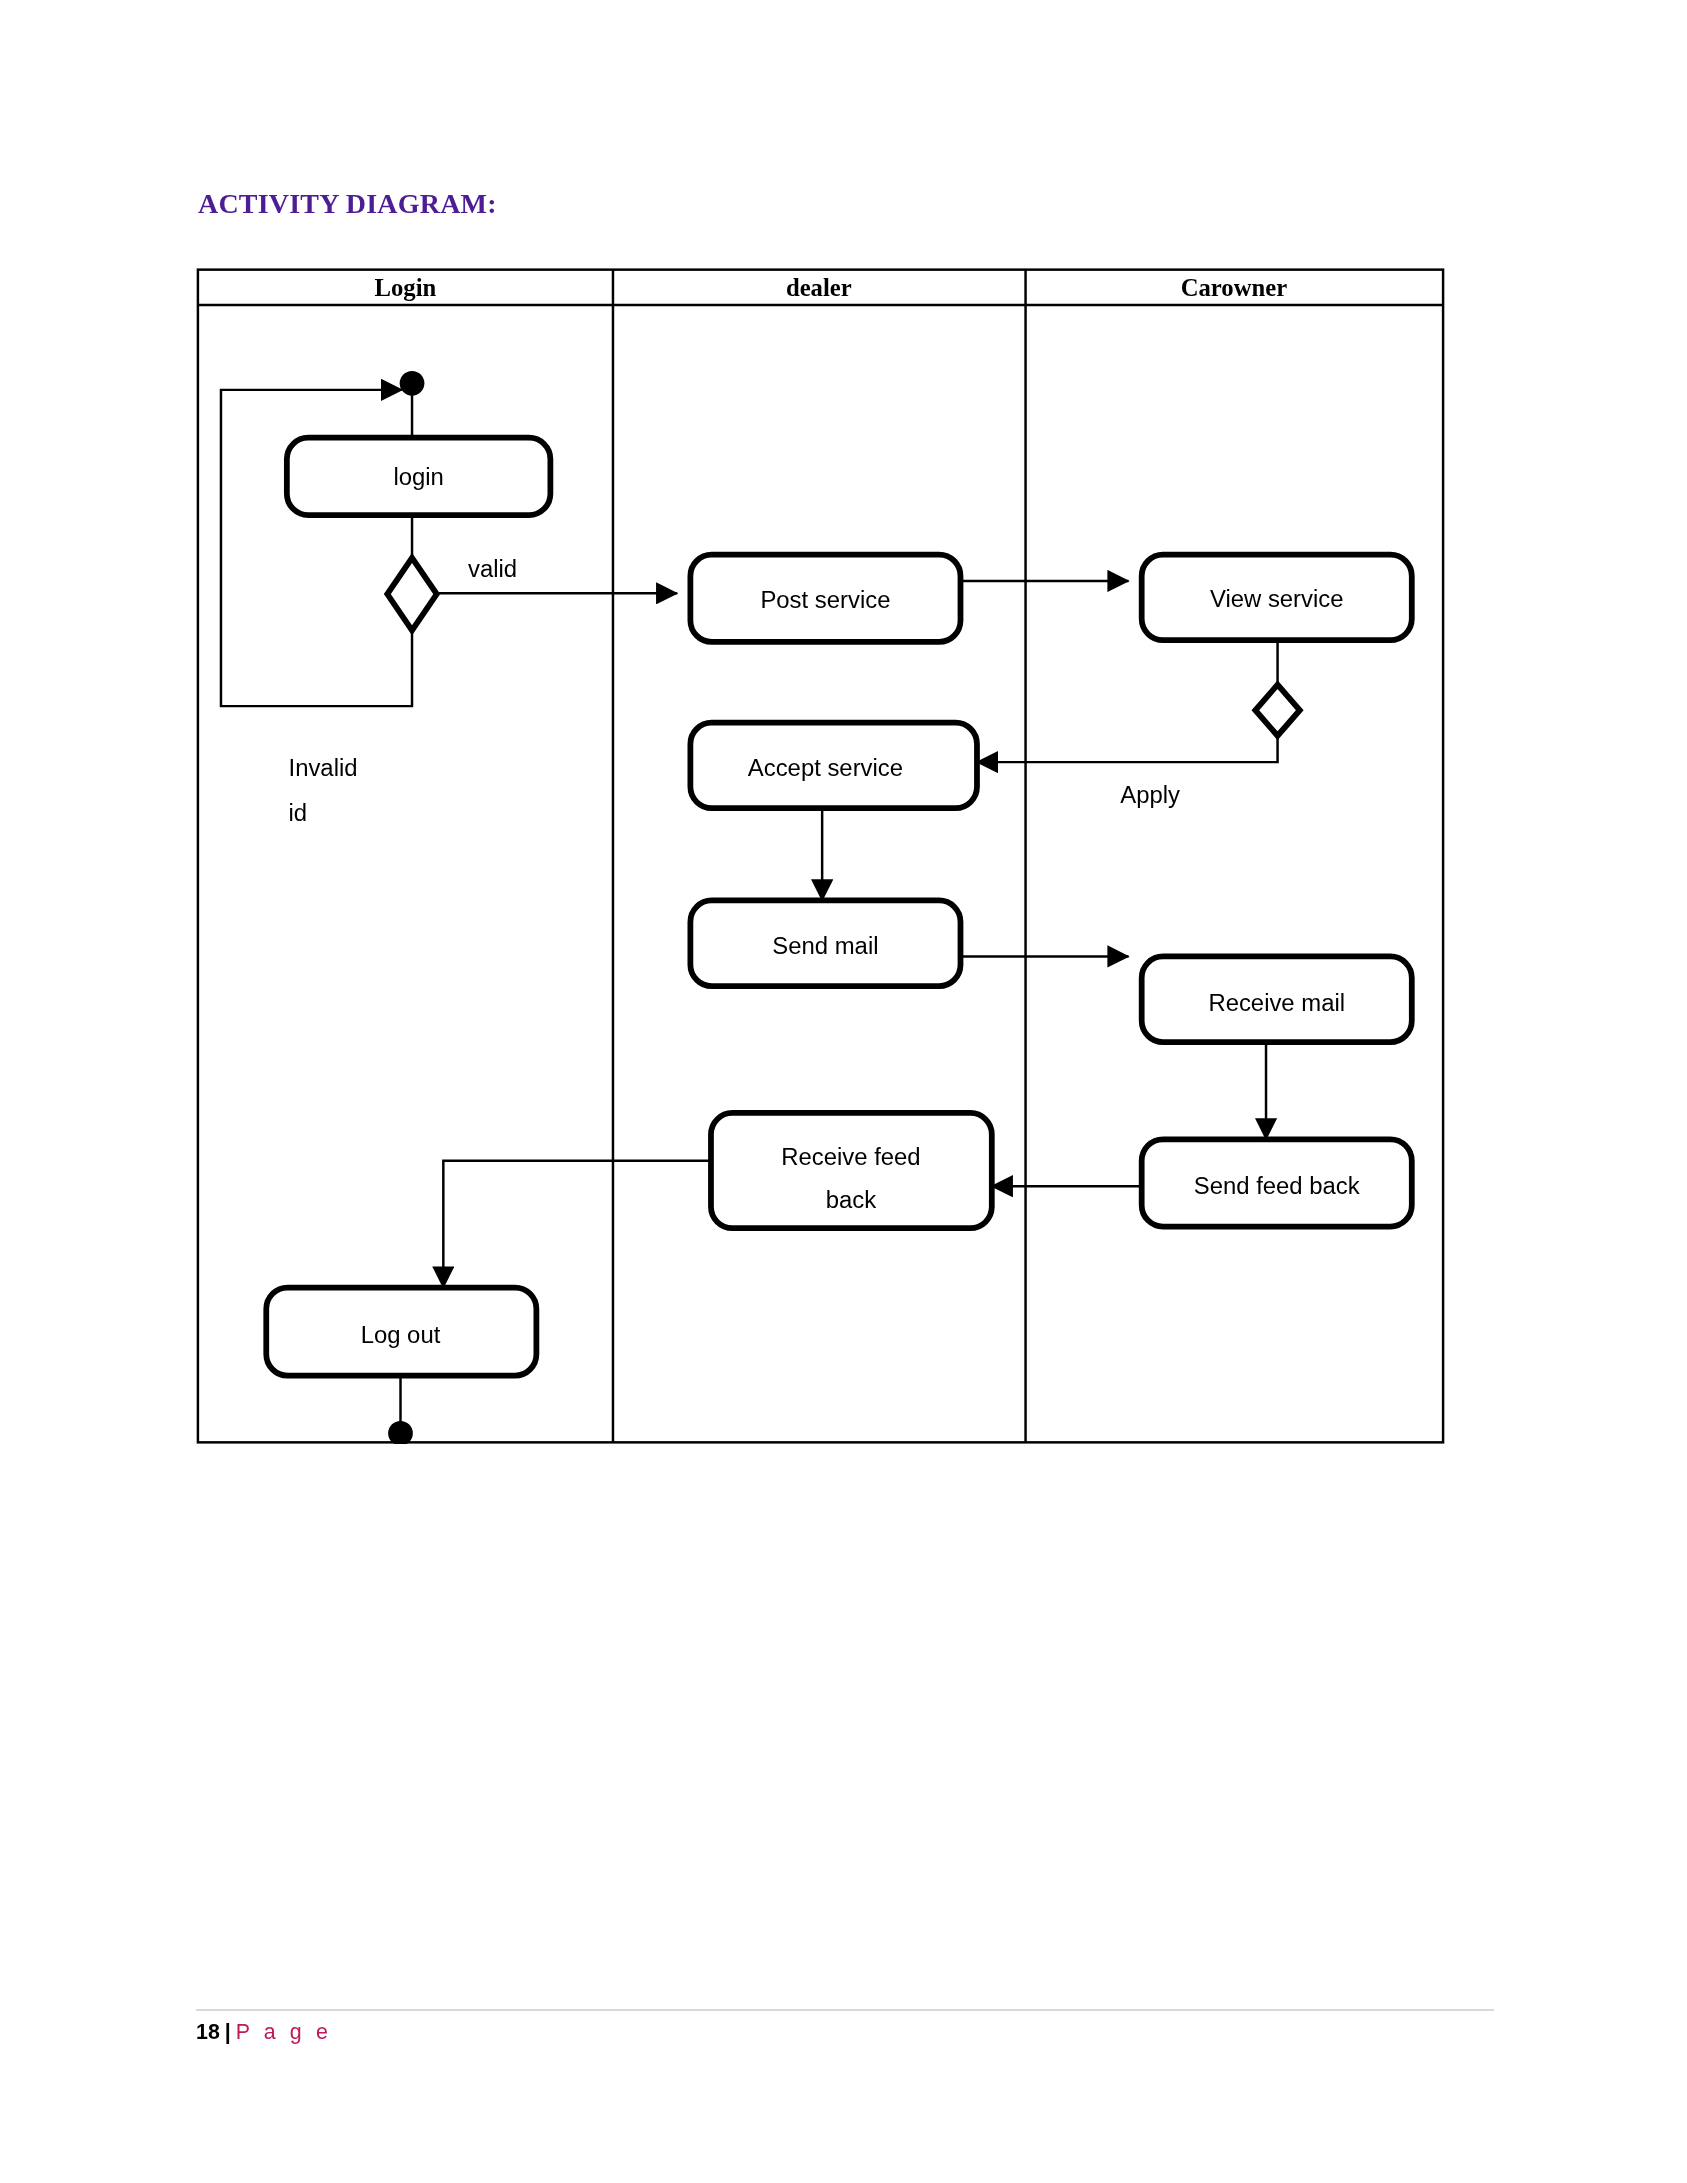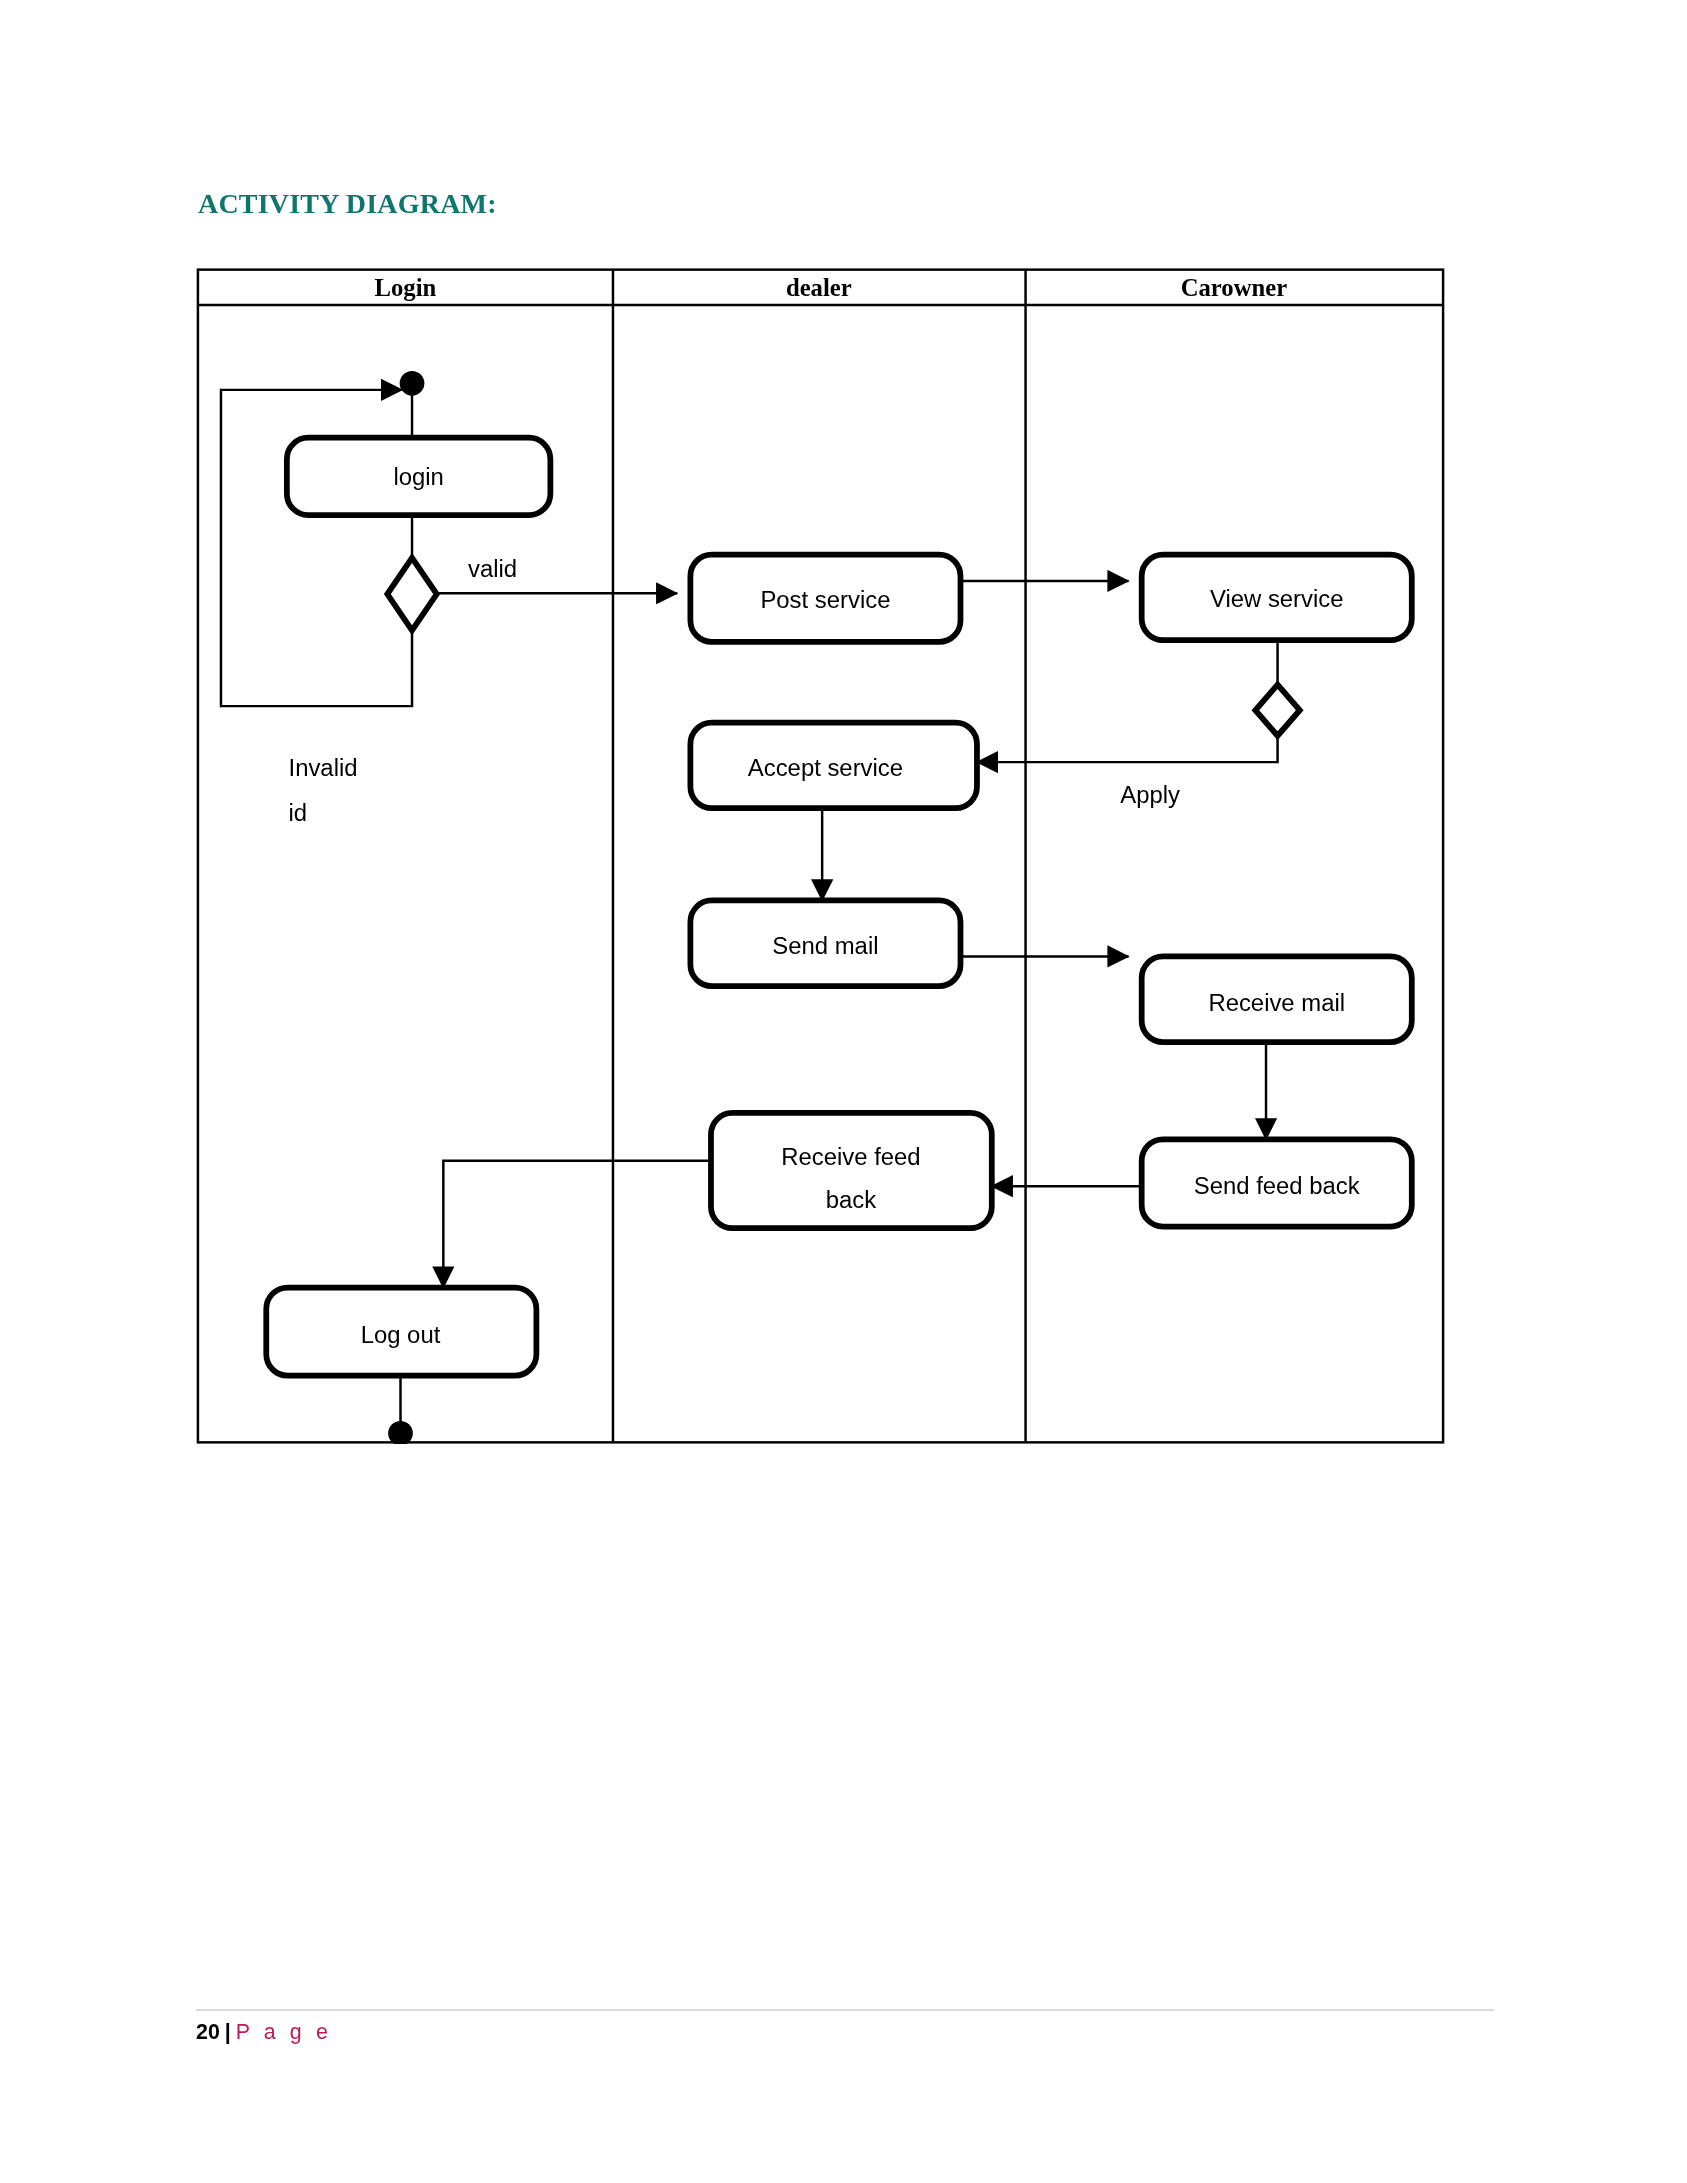--- a/index.html
+++ b/index.html
@@ -21,21 +21,21 @@
     height: 2183px;
     background: #ffffff;
   }
   .section-title {
     position: absolute;
     left: 198px;
     top: 188px;
     font-family: "Liberation Serif", serif;
     font-weight: bold;
     font-size: 28px;
-    color: #0f766e;
+    color: #4c1d95;
     letter-spacing: 0.2px;
     white-space: nowrap;
   }
   .diagram-wrap {
     position: absolute;
     left: 196px;
     top: 268px;
     width: 1249px;
     height: 1036px;
   }
@@ -202,17 +202,17 @@
         <text class="node-text" x="248" y="1305" text-anchor="middle">Log out</text>
       </g>
 
       <circle cx="248" cy="1415" r="15" fill="#000000"></circle>
     </svg>
   </div>
 
   <div class="footer-rule"></div>
 
   <div class="footer">
-    <span class="pg-num">20</span><span class="pg-sep">|</span><span class="pg-word">P a g e</span>
+    <span class="pg-num">18</span><span class="pg-sep">|</span><span class="pg-word">P a g e</span>
   </div>
 
 </div>
 
 
 </body></html>

